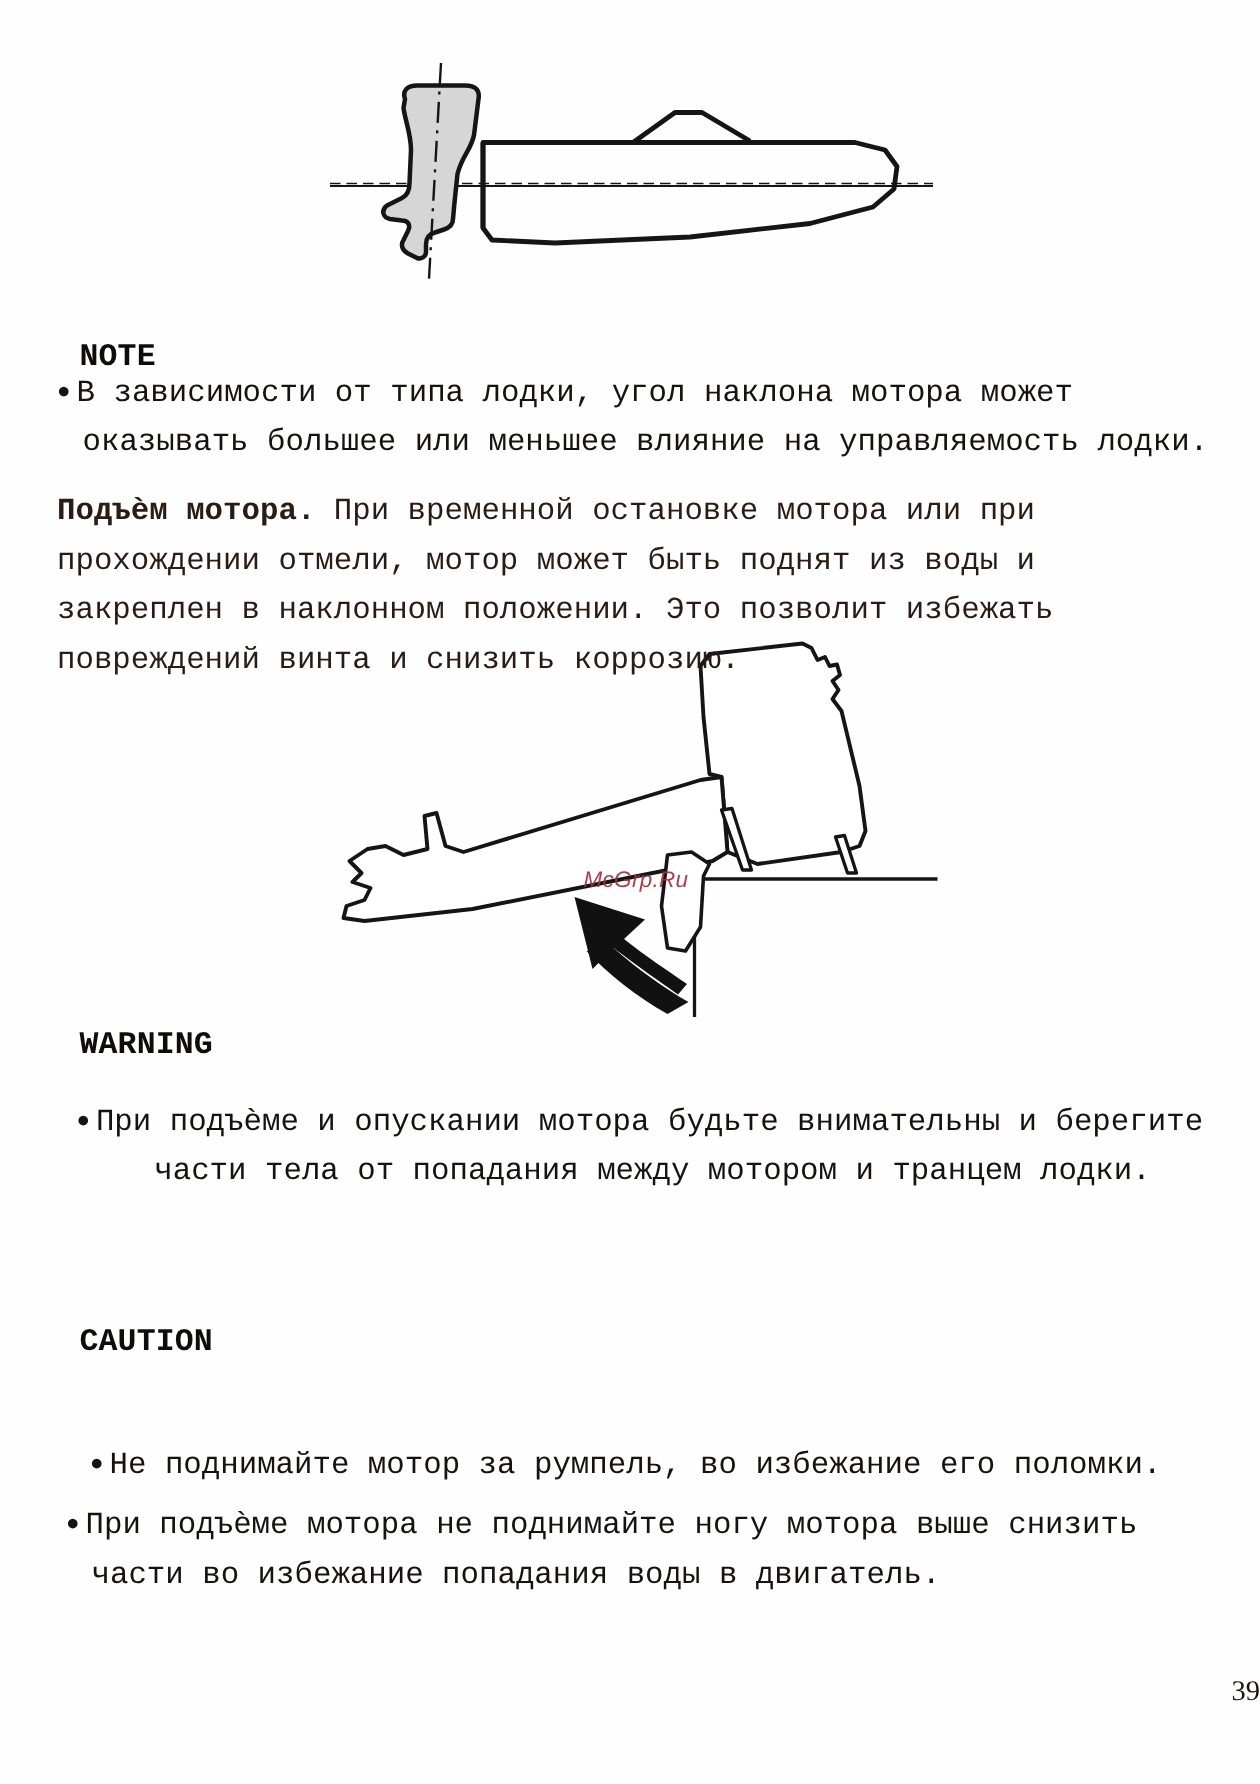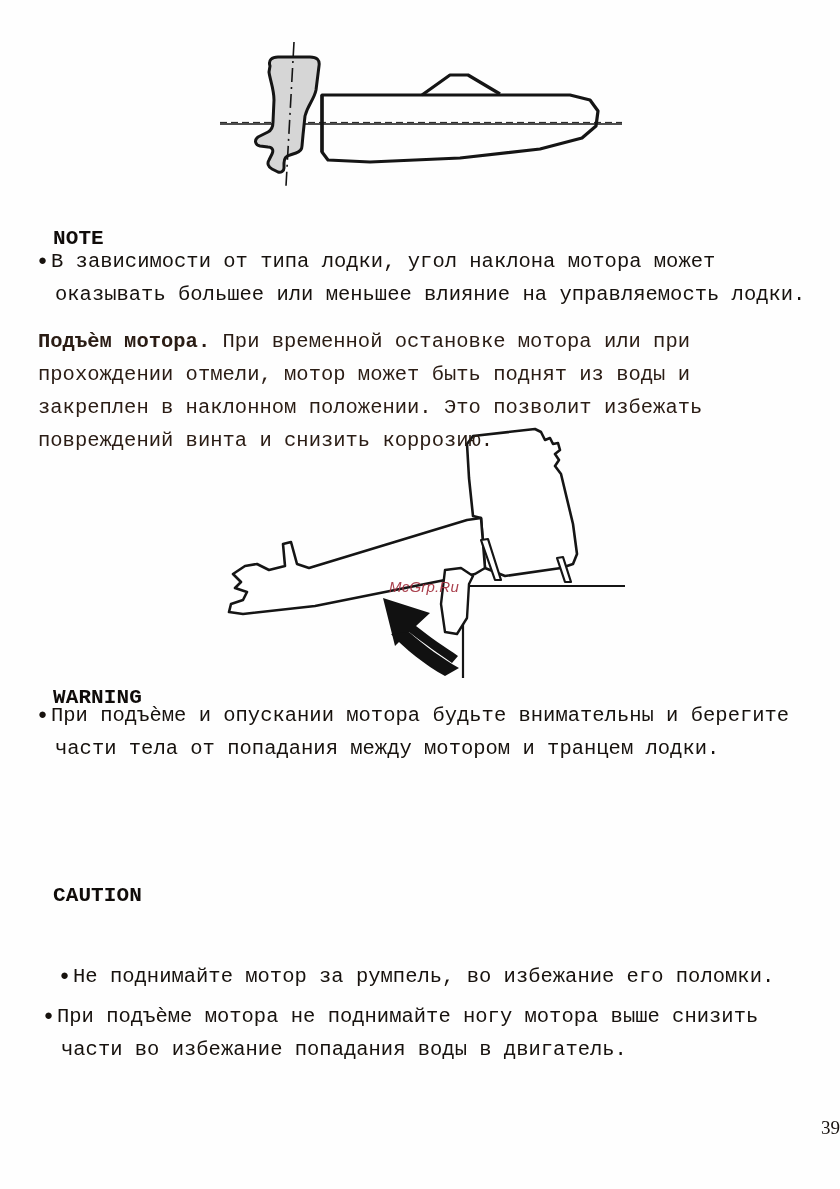--- a/index.html
+++ b/index.html
@@ -70,21 +70,21 @@
     vertical-align: 2px;
     padding-right: 4px;
   }
 
   
   .tb { position: absolute; }
   #h-note      { left: 38px; top: 212px;  }
   #p-note      { left: 38px; top: 245px; width: 752px; }
   #p-lift      { left: 38px; top: 325px; width: 762px; }
   #h-warning   { left: 38px; top: 671px;  }
-  #p-warn-1    { left: 38px; top: 699px; width: 760px; }
+  #p-warn-1    { left: 38px; top: 731px; width: 760px; text-align: center; }
   #p-warn-2    { left: 38px; top: 766px; width: 768px; }
   #h-caution   { left: 38px; top: 869px;  }
   #p-caut-1    { left: 38px; top: 899px; width: 752px; }
   #p-caut-2    { left: 60px; top: 960px; width: 752px; }
   #p-caut-3    { left: 44px; top: 1000px; width: 762px; }
 
   
   #watermark {
     position: absolute;
     left: 389px;

